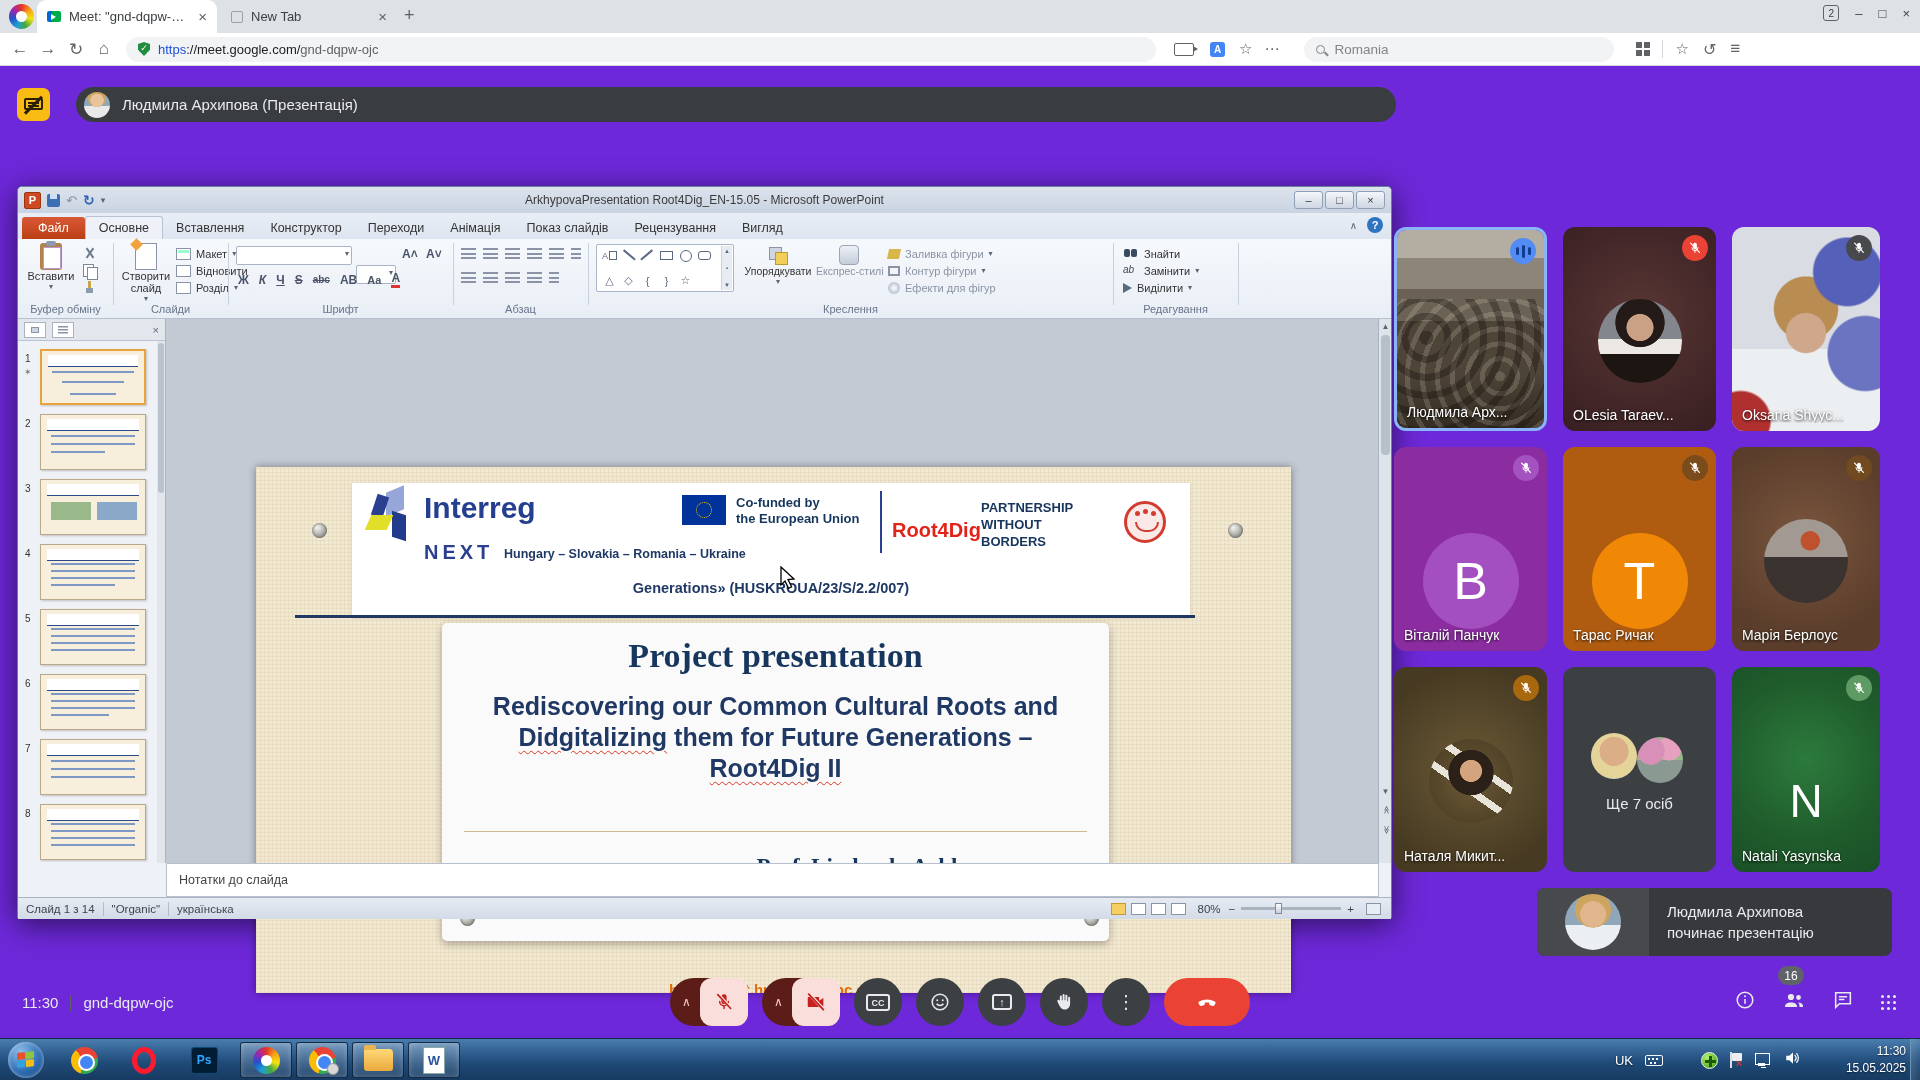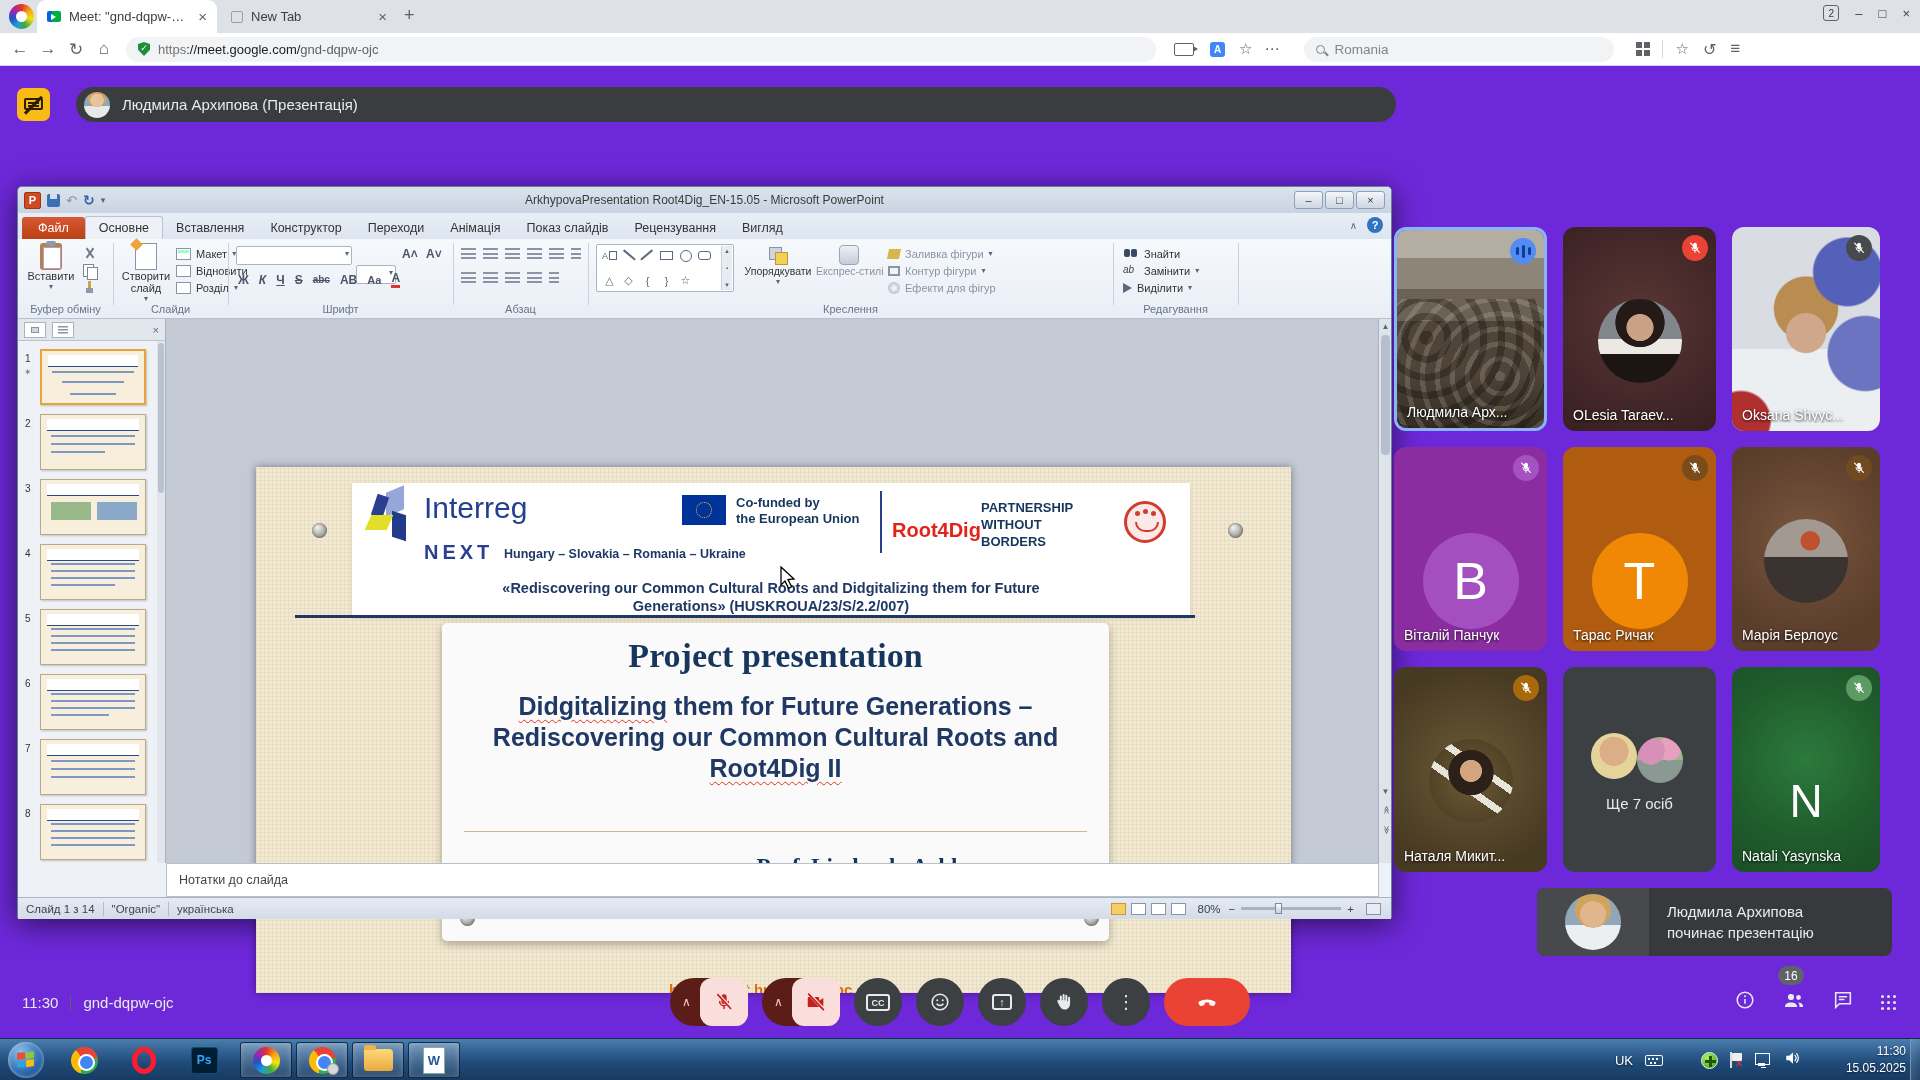--- a/index.html
+++ b/index.html
@@ -29,21 +29,21 @@
     display:flex;align-items:center;justify-content:center}
   .toolbar{position:absolute;left:0;top:33px;width:1920px;height:33px;background:#fff;border-bottom:1px solid #d4d7dc;
     display:flex;align-items:center;color:#5f6368}
   .tbic{font-size:17px;width:28px;text-align:center;flex:0 0 auto}
   .addr{margin-left:8px;width:1030px;height:25px;border-radius:13px;background:#f1f3f4;display:flex;
     align-items:center;padding:0 12px;gap:8px;flex:0 0 auto}
   .shield{width:12px;height:14px;background:#1e8e3e;flex:0 0 auto;
     clip-path:polygon(50% 0,100% 15%,100% 55%,50% 100%,0 55%,0 15%);
     color:#fff;font-size:9px;text-align:center;line-height:13px}
   .url{font-size:13px;white-space:nowrap}
-  .url .s{color:#737373}.url .h{color:#202124}.url .p{color:#5f6368}
+  .url .s{color:#1d4ed8}.url .h{color:#202124}.url .p{color:#5f6368}
   .capt{width:20px;height:13px;border:1.6px solid #5f6368;border-radius:2px;position:relative;margin-left:18px}
   .capt::after{content:"";position:absolute;right:-5px;top:2px;border-left:5px solid #5f6368;
     border-top:3px solid transparent;border-bottom:3px solid transparent}
   .transl{width:15px;height:15px;border-radius:3px;background:#4285f4;color:#fff;font-size:10px;font-weight:bold;
     text-align:center;line-height:15px;margin-left:16px}
   .star{font-size:15px;margin-left:14px}
   .hdots{font-size:15px;margin-left:12px;letter-spacing:1px}
   .searchbox{margin-left:24px;width:310px;height:25px;border-radius:13px;background:#f1f3f4;display:flex;
     align-items:center;padding:0 12px;gap:9px;flex:0 0 auto}
   .mag{width:9px;height:9px;border:1.6px solid #80868b;border-radius:50%;position:relative;flex:0 0 auto}
@@ -176,21 +176,21 @@
     background-image:repeating-linear-gradient(0deg,rgba(185,165,120,.14) 0 1px,transparent 1px 4px),
       repeating-linear-gradient(90deg,rgba(185,165,120,.14) 0 1px,transparent 1px 4px)}
   .band{position:absolute;left:96px;top:16px;width:838px;height:134px;background:#fff;box-shadow:0 1px 3px rgba(0,0,0,.15)}
   .bandline{position:absolute;left:39px;top:148px;width:900px;height:3px;background:#1f3864}
   .wm{position:absolute;left:14px;top:6px;width:52px;height:56px}
   .wm i{position:absolute;display:block}
   .wm .a{left:20px;top:0;width:18px;height:24px;background:#97a6d8;transform:skewY(-22deg)}
   .wm .b{left:26px;top:24px;width:14px;height:26px;background:#223a8c;transform:skewY(18deg)}
   .wm .c{left:2px;top:26px;width:22px;height:15px;background:#e3de27;transform:skewX(-24deg)}
   .wm .d{left:8px;top:6px;width:12px;height:22px;background:#2b3f90;transform:rotate(18deg)}
-  .interreg{position:absolute;left:72px;top:8px;font-size:30px;font-weight:normal;color:#243f8f}
+  .interreg{position:absolute;left:72px;top:8px;font-size:30px;font-weight:bold;color:#243f8f}
   .nextw{position:absolute;left:72px;top:58px;font-size:20px;font-weight:bold;letter-spacing:4px;color:#2b3f90}
   .countries{position:absolute;left:152px;top:64px;font-size:12.5px;font-weight:bold;color:#1f3864}
   .euflag{position:absolute;left:330px;top:12px;width:44px;height:30px;background:#039;display:flex;
     align-items:center;justify-content:center}
   .euflag i{width:16px;height:16px;border:1.6px dotted #fc0;border-radius:50%}
   .cofund{position:absolute;left:384px;top:12px;font-size:13px;font-weight:bold;color:#17365d;line-height:16px}
   .vdiv{position:absolute;left:528px;top:8px;width:2px;height:62px;background:#2b3f90}
   .r4d{position:absolute;left:540px;top:36px;font-size:20px;font-weight:bold;color:#e2231a}
   .pship{position:absolute;left:629px;top:16px;font-size:13px;font-weight:bold;color:#17365d;line-height:17px}
   .emblem{position:absolute;left:772px;top:18px;width:42px;height:42px;border-radius:50%;background:#fbe9e7;
@@ -704,32 +704,31 @@
             </div>
             <div class="vdiv"></div>
             <div class="r4d">Root4Dig</div>
             <div class="pship">
               <div>PARTNERSHIP</div>
                 <div>WITHOUT</div>
                 <div>BORDERS</div>
             </div>
             <div class="emblem"></div>
             <div class="quote">
-              <div>«Rediscovering our Common Cultural Roots and Didgitalizing them for Future</div>
                 <div>Generations» (HUSKROUA/23/S/2.2/007)</div>
             </div>
           </div>
           <div class="bandline"></div>
           <span class="grom" style="left:56px;top:56px"></span>
           <span class="grom" style="left:972px;top:56px"></span>
           <div class="board">
             <div class="btitle">Project presentation</div>
             <div class="blines">
+              <div>Rediscovering our Common Cultural Roots and</div>
               <div><span class="sp">Didgitalizing</span><span> them for Future Generations –</span></div>
-              <div>Rediscovering our Common Cultural Roots and</div>
               <div><span class="sp">Root4Dig II</span></div>
             </div>
             <div class="bdiv"></div>
             <div class="bauthor">
               <div><span>Prof. </span><span class="sp">Liudmyla Arkhypova</span><span>,</span></div>
               <div>General project manager</div>
             </div>
           </div>
           <span class="grom" style="left:204px;top:444px"></span>
           <span class="grom" style="left:828px;top:444px"></span>

